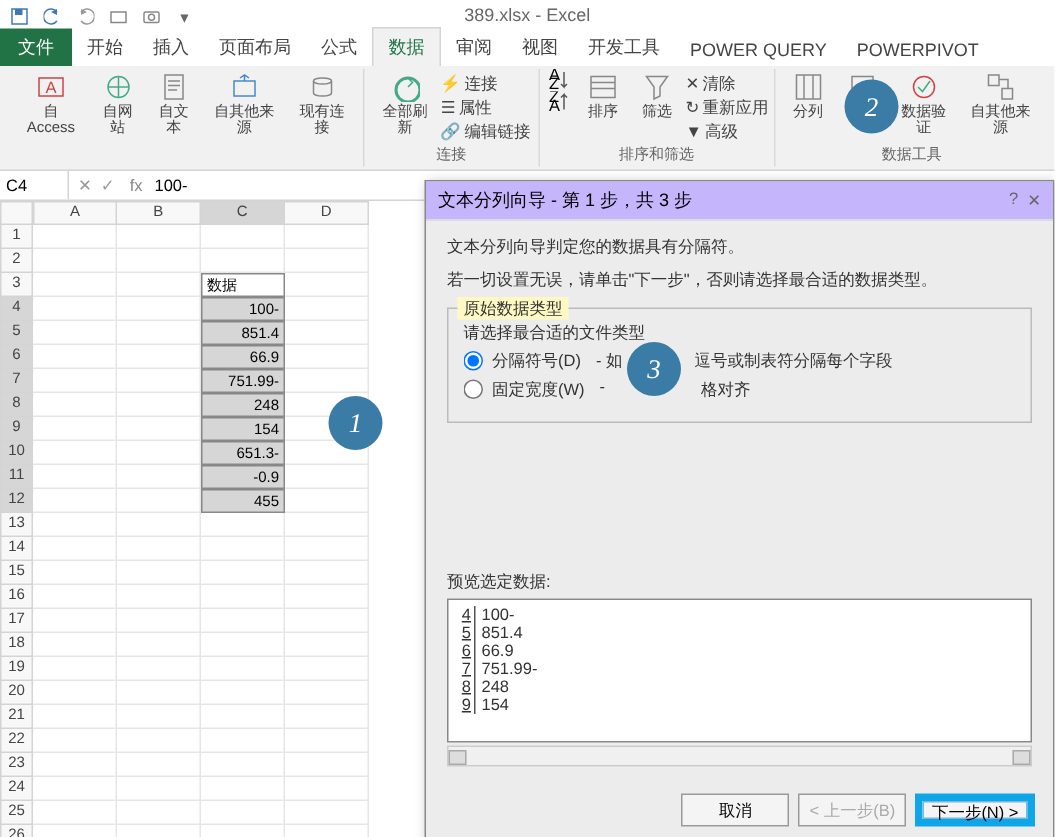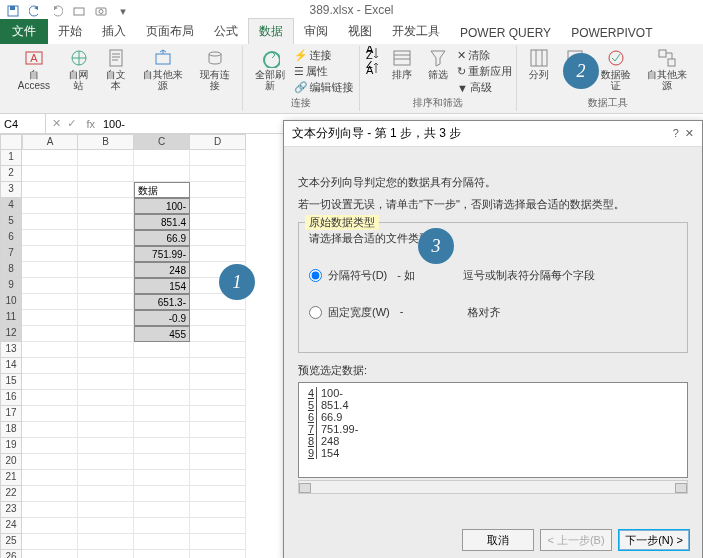--- a/index.html
+++ b/index.html
@@ -33,40 +33,40 @@
 .rowgrid{position:relative}
 .row{display:flex;height:16px}
 .rowhead{width:22px;border:1px solid #d4d4d4;border-top:none;text-align:center;font-size:10px;background:#f8f8f8;color:#444;line-height:14px}
 .rowhead.sel{background:#d6d6d6}
 .cell{width:56px;border-right:1px solid #e6e6e6;border-bottom:1px solid #e6e6e6;font-size:10px;padding:0 3px;line-height:15px;height:16px;overflow:hidden;white-space:nowrap}
 .cell.ralign{text-align:right}
 .cell.header{background:#fff;border:1px solid #888}
 .cell.selcol{background:#d6d6d6;border:1px solid #888}
 .annot{position:absolute;width:36px;height:36px;border-radius:50%;background:#3a7ca5;color:#fff;font-size:18px;font-style:italic;display:flex;align-items:center;justify-content:center;z-index:20;font-family:Georgia,serif}
 .dialog{position:absolute;left:283px;top:120px;width:420px;height:440px;background:#ececec;border:1px solid #888;box-shadow:2px 2px 8px rgba(0,0,0,.3);z-index:10;display:flex;flex-direction:column}
-.dlg-title{background:#ffffff;height:26px;display:flex;align-items:center;padding:0 8px;justify-content:space-between;border-bottom:1px solid #ddd}
+.dlg-title{background:#c4b5fd;height:26px;display:flex;align-items:center;padding:0 8px;justify-content:space-between;border-bottom:1px solid #ddd}
 .dlg-title-text{font-size:12px}
 .dlg-title-btns{display:flex;gap:6px;font-size:12px;color:#666}
-.dlg-body{padding:27px 14px;flex:1;font-size:11px;color:#333;display:flex;flex-direction:column}
+.dlg-body{padding:10px 14px;flex:1;font-size:11px;color:#333;display:flex;flex-direction:column}
 .dlg-text{margin-bottom:6px;line-height:16px}
 .fieldset{border:1px solid #bbb;margin:4px 0 8px;padding:8px 10px 10px;position:relative}
 .fieldset-legend{position:absolute;top:-8px;left:6px;background:#fef9c3;padding:0 4px;font-size:11px}
-.radio-row{display:flex;gap:4px;margin:22px 0;font-size:11px}
+.radio-row{display:flex;gap:4px;margin:4px 0;font-size:11px}
 .radio-row input{margin-right:2px}
 .preview-label{margin-top:auto;font-size:11px;margin-bottom:4px}
 .preview-box{border:1px solid #888;background:#fff;height:96px;padding:4px;font-family:monospace;font-size:10px;overflow:auto}
 .preview-line{display:flex}
 .preview-num{width:14px;text-align:right;border-right:1px solid #555;padding-right:2px;margin-right:4px;color:#333;text-decoration:underline}
 .scroll-h{height:14px;background:#f0f0f0;border:1px solid #ccc;margin-top:2px;position:relative}
 .scroll-h::before,.scroll-h::after{content:"";position:absolute;top:2px;width:10px;height:8px;background:#ddd;border:1px solid #aaa}
 .scroll-h::before{left:0}.scroll-h::after{right:0}
 .dlg-buttons{display:flex;justify-content:flex-end;gap:6px;padding:8px 12px}
 .dlg-btn{min-width:72px;height:22px;border:1px solid #999;background:#f4f4f4;font-size:11px;cursor:pointer;padding:0 6px}
 .dlg-btn:disabled{color:#aaa}
-.dlg-btn.primary{border:1px solid #0ea5e9;box-shadow:0 0 0 1px #7ab6d9 inset}
+.dlg-btn.primary{border:5px solid #0ea5e9;box-shadow:0 0 0 1px #7ab6d9 inset}
 svg{display:block}
 </style>
 </head>
 <body>
 
 <div class="titlebar">
   <span class="icon">
       <svg width="12" height="12">
         <rect x="1" y="1" width="10" height="10" fill="none" stroke="#3e79b4"></rect>
         <rect x="3" y="1" width="5" height="4" fill="#3e79b4"></rect>

